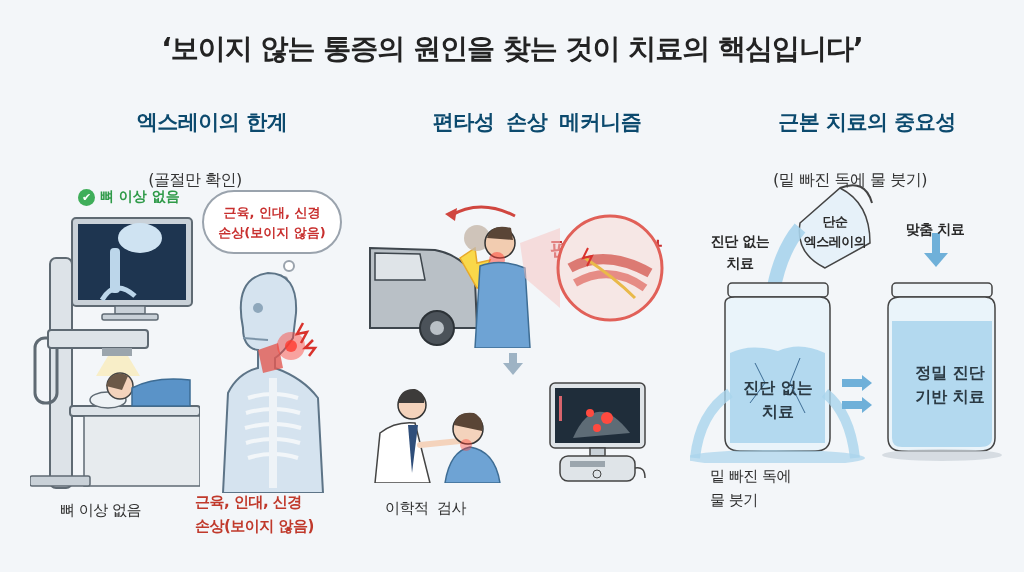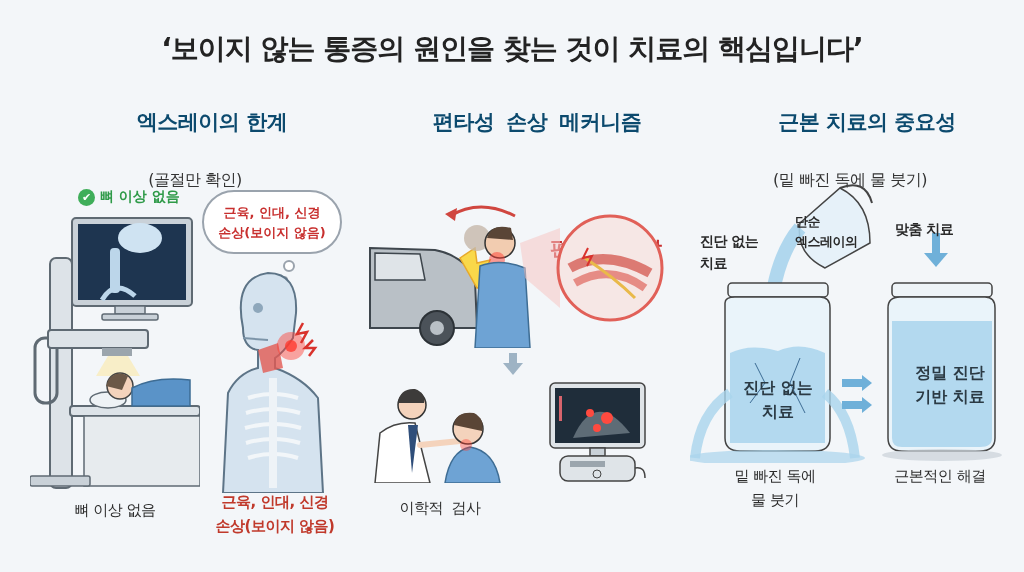--- a/index.html
+++ b/index.html
@@ -21,40 +21,40 @@
   .panel-3 { left: 690px; width: 320px; }
   .panel-heading {
     position: absolute; left: 17px; width: 100%; text-align: center;
     font-size: 21px; font-weight: bold; color: #0c4a6e; letter-spacing: -0.5px;
   }
   .panel-sub {
     position: absolute; left: 0; top: 36px; width: 100%; text-align: center;
     font-size: 16px; color: #333; letter-spacing: -0.5px; margin-top: 26px;
   }
   .abs { position: absolute; }
-  .caption { position: absolute; text-align: center; font-size: 15px; color: #2d2d2d; line-height: 24px; letter-spacing: -0.5px; }
+  .caption { position: absolute; text-align: left; font-size: 15px; color: #2d2d2d; line-height: 24px; letter-spacing: -0.5px; }
   .caption.red { color: #c0392b; }
   .red-text { color: #c8302f; font-weight: bold; }
   .green-badge {
     position: absolute; left: 48px; top: 80px; font-size: 14px; color: #2e9a48;
     font-weight: bold; display: flex; align-items: center; gap: 5px;
   }
   .check-circle {
     width: 17px; height: 17px; border-radius: 50%; background: #3fae5a;
     display: inline-flex; align-items: center; justify-content: center;
     color: #fff; font-size: 11px;
   }
   .cloud {
     position: absolute; left: 172px; top: 82px; width: 140px; height: 64px;
     background: #fff; border: 2px solid #9aa3ad; border-radius: 34px;
     text-align: center; font-size: 13px; line-height: 20px; padding-top: 11px;
     color: #c8302f; font-weight: bold;
   }
   .bubble { position: absolute; background: #fff; border: 2px solid #9aa3ad; border-radius: 50%; }
-  .label-dark { position: absolute; font-size: 14px; color: #2a2a2a; line-height: 22px; font-weight: bold; letter-spacing: -0.5px; }
+  .label-dark { position: absolute; font-size: 14px; color: #2a2a2a; text-align: center; line-height: 22px; font-weight: bold; letter-spacing: -0.5px; }
   .label-in-jar { position: absolute; font-size: 16px; font-weight: bold; color: #2b3a44; text-align: center; line-height: 24px; }
 </style>
 </head>
 <body>
 
 <div class="main-title">‘보이지 않는 통증의 원인을 찾는 것이 치료의 핵심입니다’</div>
 
 <section class="panel panel-1">
   <div class="panel-heading">엑스레이의 한계</div>
   <div class="panel-sub">(골절만 확인)</div>
@@ -233,15 +233,14 @@
   <div class="label-in-jar" style="left:202px;top:253px;width:116px;">
     <div>정밀 진단</div>
     <div>기반 치료</div>
   </div>
 
   <div class="caption" style="left:20px;top:356px;width:130px;">
     <div>밑 빠진 독에</div>
     <div>물 붓기</div>
   </div>
   <div class="caption" style="left:185px;top:356px;width:130px;">
-    <div>근본적인 해결</div>
   </div>
 </section>
 
 </body></html>

